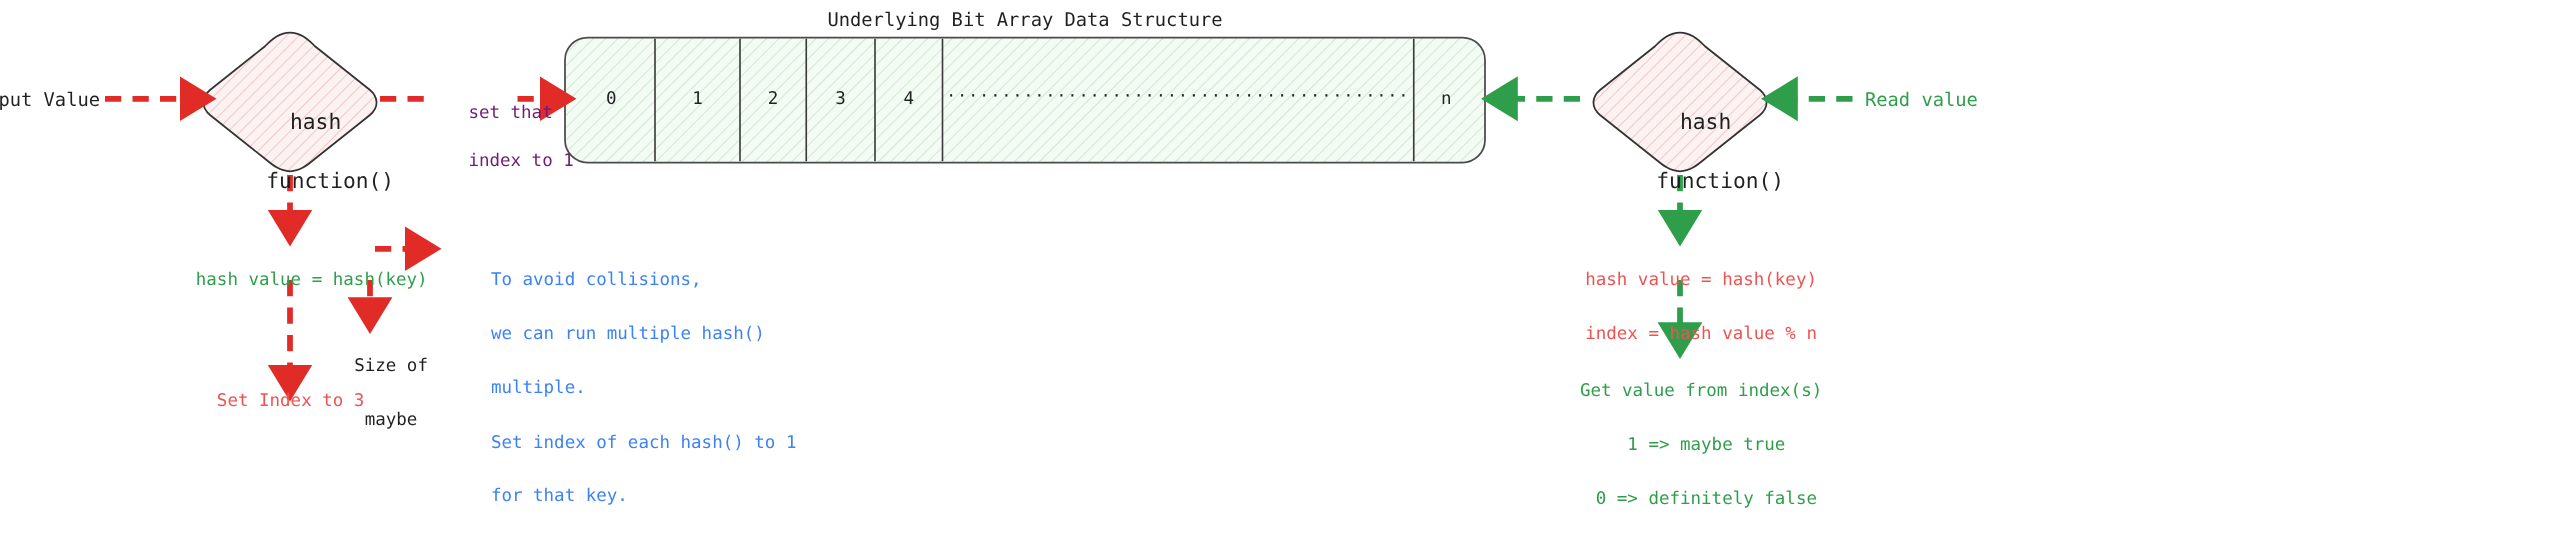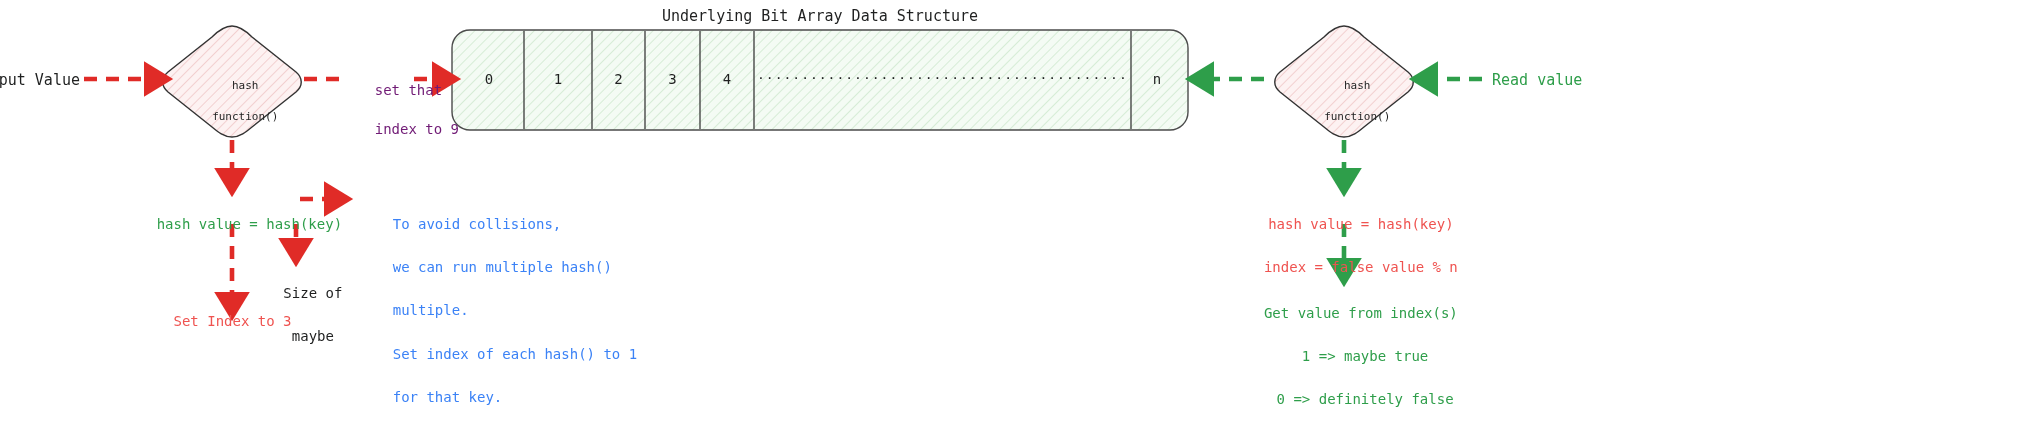--- a/index.html
+++ b/index.html
@@ -13,21 +13,21 @@
   .lbl{position:absolute;white-space:pre;line-height:1.38;}
   .t-dark{color:#1f2020;}
   .t-red{color:#701a75;}
   .t-green{color:#2e9e4a;}
   .t-blue{color:#3b82f6;}
   .t-redx{color:#ef5350;}
   .center{text-align:center;}
   .right{text-align:right;}
   .fs14{font-size:14px;}
   .fs15{font-size:15px;}
-  .node-text{position:absolute;text-align:center;white-space:pre;line-height:1.4;color:#1f2020;font-size:11px;}
+  .node-text{position:absolute;text-align:center;white-space:pre;line-height:1.4;color:#1f2020;font-size:17px;}
   .title{font-size:15px;color:#1f2020;}
 </style>
 </head>
 <body>
 
 <div class="stage">
 
   <svg class="layer" viewBox="0 0 2044 437">
     <defs>
       <pattern id="hatchRed" width="7" height="7" patternUnits="userSpaceOnUse" patternTransform="rotate(45)">
@@ -101,21 +101,21 @@
 
   <div class="lbl fs15 t-dark right" style="left:-120px; top:70px; width:200px;">Input Value</div>
 
   <div class="node-text" style="left:172px; top:63px; width:120px;">
     <span>hash</span><br>
     <span>function()</span>
   </div>
 
   <div class="lbl fs14 t-red center" style="left:341px; top:62px; width:74px;">
     <span>set that</span><br>
-    <span>index to 9</span>
+    <span>index to 1</span>
   </div>
 
   <div class="lbl fs14 t-dark center" style="left:462px; top:70px; width:54px;">0</div>
   <div class="lbl fs14 t-dark center" style="left:531px; top:70px; width:54px;">1</div>
   <div class="lbl fs14 t-dark center" style="left:592px; top:70px; width:53px;">2</div>
   <div class="lbl fs14 t-dark center" style="left:645px; top:70px; width:55px;">3</div>
   <div class="lbl fs14 t-dark center" style="left:700px; top:70px; width:54px;">4</div>
   <div class="lbl t-dark center" style="left:757px; top:69px; width:372px; font-size:13px; letter-spacing:1.0px; overflow:hidden; white-space:nowrap;">··········································································</div>
   <div class="lbl fs14 t-dark center" style="left:1131px; top:70px; width:52px;">n</div>
 
@@ -140,21 +140,21 @@
 
   <div class="lbl fs14 t-dark center" style="left:246px; top:261px; width:100px; line-height:1.55;">
     <span>Size of</span><br>
     <span>maybe</span>
   </div>
 
   <div class="lbl fs14 t-redx center" style="left:155px; top:312px; width:155px;">Set Index to 3</div>
 
   <div class="lbl fs14 t-redx center" style="left:1215px; top:192px; width:258px; line-height:1.55;">
     <span>hash value = hash(key)</span><br>
-    <span>index = false value % n</span>
+    <span>index = hash value % n</span>
   </div>
 
   <div class="lbl fs14 t-green center" style="left:1215px; top:281px; width:258px; line-height:1.55;">
     <span>Get value from index(s)</span><br>
     <span> 1 =&gt; maybe true</span><br>
     <span> 0 =&gt; definitely false</span>
   </div>
 
 </div>
 

